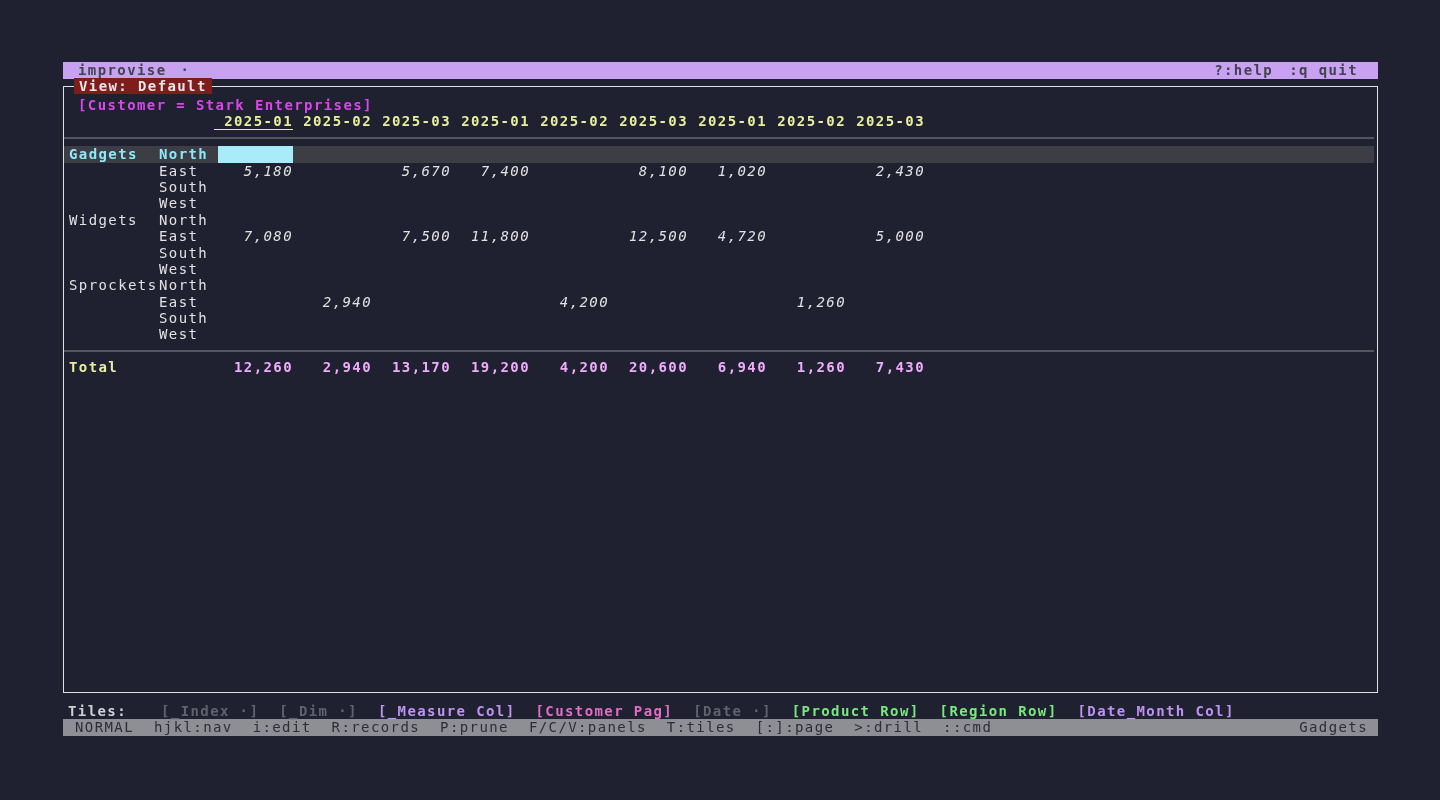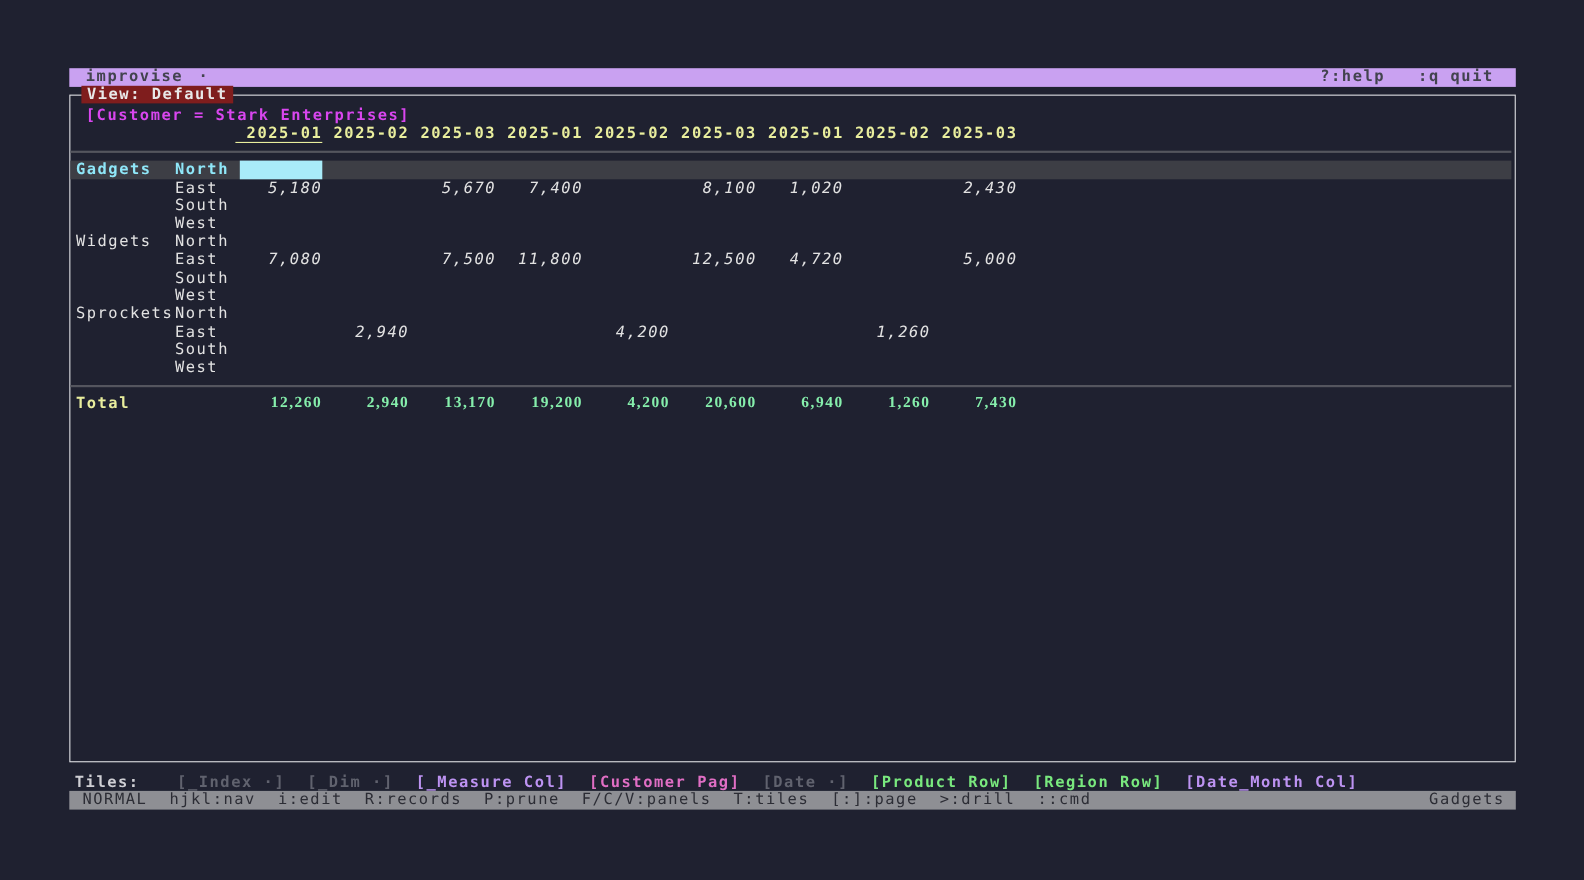--- a/index.html
+++ b/index.html
@@ -15,21 +15,21 @@
 
   
   .titlebar {
     height: 17px; line-height: 17px;
     background: #c9a1f1; color: #42434e; font-weight: bold;
     display: flex; align-items: center;
     padding: 0 20px 0 15px; white-space: pre;
   }
   .titlebar .dot { margin: 0 14px; }
   .titlebar .tb-right { margin-left: auto; display: flex; }
-  .titlebar .tb-help { margin-right: 30px; }
+  .titlebar .tb-help { margin-right: 16px; }
 
   
   .viewbox {
     position: relative; margin-top: 7px; height: 607px;
     border: 1.5px solid #dfe0e4;
   }
   .view-title {
     position: absolute; top: -9px; left: 10px;
     background: #7f1d1d; padding: 0 5px;
     color: #e8e8e8; font-weight: bold;
@@ -70,21 +70,21 @@
   .sel-cell { background: #a9ecf9; margin-left: 4px; width: 75px; }
 
   .seprow { height: 16.4px; position: relative; }
   .seprow::after {
     content: ""; position: absolute; left: -5px; right: 3px; top: 7px;
     height: 2px; background: #54555e;
   }
 
   .trow.total { color: #e9ee9d; font-weight: bold; }
   .trow.total .c-prod { width: 145px; }
-  .trow.total .c-num { font-style: normal; color: #86efac; font-family: Liberation Serif, serif; }
+  .trow.total .c-num { font-style: normal; color: #f0abfc; }
 
   
   .tilesrow {
     margin-top: 10px; padding-left: 5px;
     height: 16.4px; line-height: 16.4px;
     display: flex; gap: 20px; font-weight: bold; white-space: pre; align-items: flex-end;
   }
   .tiles-label { color: #cfcfd4; margin-right: 14px; }
   .tile.dim     { color: #60626e; }
   .tile.measure { color: #bd93f2; }

